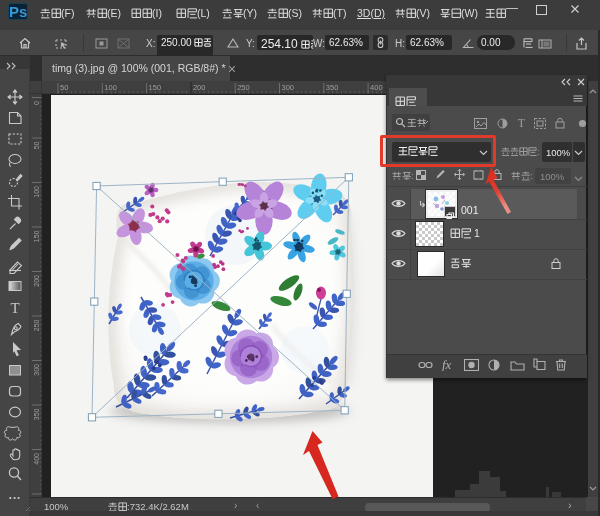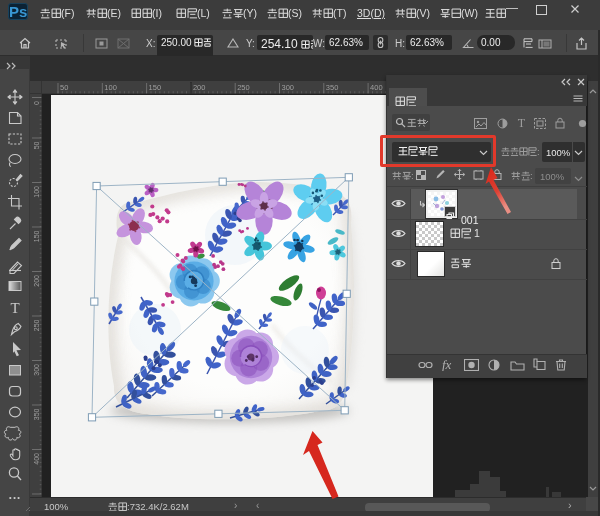--- a/index.html
+++ b/index.html
@@ -132,20 +132,25 @@
 <svg class="a" style="left:538px;top:39px" width="14" height="10" viewBox="0 0 14 10">
       <rect x="1" y="1" width="12" height="8" fill="none" stroke="#b0b0b0"></rect>
       <path d="M4 1v8" stroke="#b0b0b0"></path>
       <rect x="5.5" y="2.5" width="6" height="5" fill="#777"></rect>
     </svg>
 <div class="a" style="left:566px;top:34px;width:1px;height:18px;background:#383838"></div>
 <svg class="a" style="left:575px;top:37px" width="13" height="13" viewBox="0 0 13 13">
       <path d="M2 6v6h9V6 M6.5 1v7 M4 3.5L6.5 1L9 3.5" stroke="#c4c4c4" fill="none" stroke-width="1.2"></path>
     </svg>
 <div class="a" style="left:0px;top:56px;width:600px;height:25px;background:#2e2e2e"></div>
+<div class="a" style="left:42px;top:56px;width:188px;height:25px;background:#454545">
+      <div class="txt" style="padding:7px 0 0 10px;font-size:10.5px;color:#d6d6d6">timg (3).jpg @ 100% (001, RGB/8#) * <svg width="8" height="8" viewBox="0 0 10 10" style="vertical-align:-0.5px">
+          <path d="M1.5 1.5L8.5 8.5M8.5 1.5L1.5 8.5" stroke="#9a9a9a" stroke-width="1.4"></path>
+        </svg></div>
+    </div>
 <div class="a" style="left:0px;top:56px;width:30px;height:460px;background:#454545;border-right:1px solid #393939;box-sizing:border-box"></div>
 <div class="a" style="left:0px;top:56px;width:30px;height:13px;background:#373737"><svg width="12" height="8" viewBox="0 0 12 8" style="margin:3px 0 0 5px">
         <path d="M2 1l3 3-3 3M7 1l3 3-3 3" stroke="#bbbbbb" fill="none" stroke-width="1.2"></path>
       </svg></div>
 <svg class="a" style="left:0;top:66px" width="30" height="440" viewBox="0 0 30 440">
       <g stroke="#c9c9c9" fill="none" stroke-width="1.1">
         <path d="M15 25V37M9 31H21"></path>
         <path d="M13 26.5l2-2.5 2 2.5M13 35.5l2 2.5 2-2.5M10.5 29L8 31l2.5 2M19.5 29L22 31l-2.5 2" fill="#c9c9c9"></path>
       </g>
       <g stroke="#c9c9c9" fill="none" stroke-width="1.1">
@@ -997,21 +1002,21 @@
           <circle cx="8" cy="7" r="2.4" fill="#8abde6"></circle>
           <circle cx="15" cy="5" r="2" fill="#c2a0dc"></circle>
           <circle cx="19" cy="11" r="2.1" fill="#8ed2de"></circle>
           <circle cx="9" cy="14" r="2.2" fill="#bfa2dc"></circle>
           <circle cx="14" cy="17" r="1.8" fill="#8298d6"></circle>
           <path d="M5 11l3 3M17 8l-3 4" stroke="#90a2cc" stroke-width="0.8"></path>
         </svg></div>
 <div class="a" style="left:57px;top:131px;width:12px;height:11px;background:#3a3a3a;border:1px solid #cfcfcf;box-sizing:border-box"><svg width="10" height="9" viewBox="0 0 10 9">
           <path d="M2 2.5h4.5v4H2z M4 2.5V1h4.5v4H6.5" fill="none" stroke="#e8e8e8" stroke-width="1.1"></path>
         </svg></div>
-<div class="a txt" style="left:74px;top:140px;font-size:10.5px;color:#ececec;">001</div>
+<div class="a txt" style="left:74px;top:130px;font-size:10.5px;color:#ececec;">001</div>
 <div class="a" style="left:29px;top:147px;width:27px;height:24px;background-image:linear-gradient(45deg,#c9c9c9 25%,transparent 25%,transparent 75%,#c9c9c9 75%),linear-gradient(45deg,#c9c9c9 25%,transparent 25%,transparent 75%,#c9c9c9 75%);background-size:6px 6px;background-position:0 0,3px 3px;background-color:#ffffff;outline:1px solid #2a2a2a;"></div>
 <div class="a txt" style="left:63px;top:153px;font-size:10.5px;color:#e4e4e4;"><svg width="10.5" height="10.5" viewBox="0 0 10 10" style="vertical-align:-1.3px">
           <path d="M1 1H9V9H1Z M5 1V9 M1 5H9" stroke="#e4e4e4" fill="none" stroke-width="0.95"></path>
         </svg><svg width="10.5" height="10.5" viewBox="0 0 10 10" style="vertical-align:-1.3px">
           <path d="M1 0.8H9V3.6H1Z M1 3.6V9.4 M3 6H8 M2.6 9.4H9.6" stroke="#e4e4e4" fill="none" stroke-width="0.95"></path>
         </svg><span style="font-size:10.5px">&nbsp;1</span></div>
 <div class="a" style="left:31px;top:177px;width:26px;height:24px;background:linear-gradient(135deg,#ffffff 55%,#e2e2e0 100%);outline:1px solid #2a2a2a;"></div>
 <div class="a txt" style="left:63px;top:183px;font-size:10.5px;color:#e4e4e4;"><svg width="10.5" height="10.5" viewBox="0 0 10 10" style="vertical-align:-1.3px">
           <path d="M1.5 1H8.5 M5 1V4 M1 4H9 M2 6.5H8 M2 6.5V9.2H8V6.5" stroke="#e4e4e4" fill="none" stroke-width="0.95"></path>
         </svg><svg width="10.5" height="10.5" viewBox="0 0 10 10" style="vertical-align:-1.3px">

